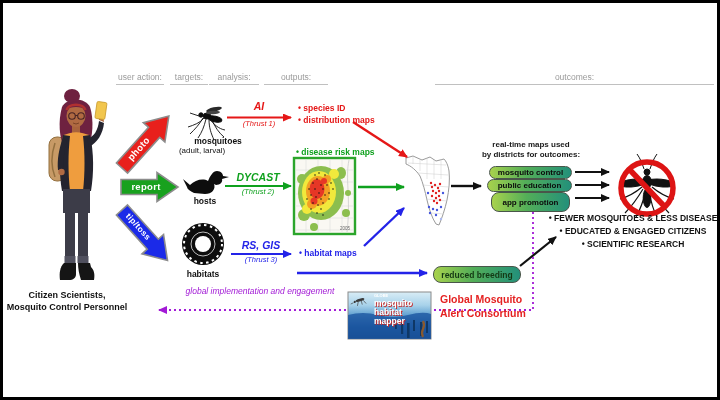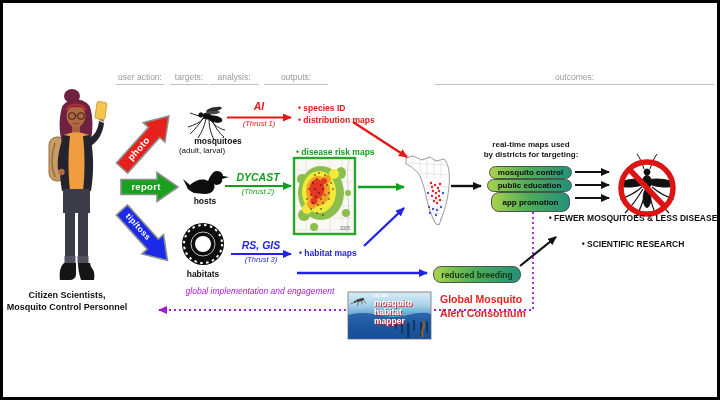--- a/index.html
+++ b/index.html
@@ -306,27 +306,28 @@
 <div class="t b i blu c" style="left:258px;top:237px;font-size:10.5px;">RS, GIS</div>
 <div class="t i blu c" style="left:258px;top:253px;font-size:7.5px;">(Thrust 3)</div>
 
 <div class="t b red" style="left:295px;top:101px;font-size:8.5px;">• species ID</div>
 <div class="t b red" style="left:295px;top:113px;font-size:8.5px;">• distribution maps</div>
 <div class="t b grn" style="left:293px;top:145px;font-size:8.5px;">• disease risk maps</div>
 <div class="t b blu" style="left:296px;top:246px;font-size:8.5px;">• habitat maps</div>
 <div class="t" style="left:337px;top:224px;font-size:4.5px;color:#666;">2005</div>
 
 <div class="t c" style="left:528px;top:138px;font-size:8px;font-weight:600;color:#1a1a1a;">real-time maps used</div>
-<div class="t c" style="left:528px;top:148px;font-size:8px;font-weight:600;color:#1a1a1a;">by districts for targeting:</div>
+<div class="t c" style="left:528px;top:148px;font-size:8px;font-weight:600;color:#1a1a1a;">by districts for outcomes:</div>
 <div class="pill" style="left:486px;top:163px;width:83px;height:13px;">mosquito control</div>
 <div class="pill" style="left:484px;top:176px;width:85px;height:13px;">public education</div>
 <div class="pill" style="left:488px;top:189px;width:79px;height:20px;">app promotion</div>
 <div class="pill" style="left:430px;top:263px;width:88px;height:17px;font-size:8.5px;color:#143814;">reduced breeding</div>
 
 <div class="t b c" style="left:630px;top:211px;font-size:8.5px;">• FEWER MOSQUITOES &amp; LESS DISEASE</div>
+<div class="t b c" style="left:630px;top:224px;font-size:8.5px;">• EDUCATED &amp; ENGAGED CITIZENS</div>
 <div class="t b c" style="left:630px;top:237px;font-size:8.5px;">• SCIENTIFIC RESEARCH</div>
 
 <div class="t b c" style="left:64px;top:288px;font-size:9px;">Citizen Scientists,</div>
 <div class="t b c" style="left:64px;top:300px;font-size:9px;">Mosquito Control Personnel</div>
 <div class="t i pur c" style="left:257px;top:284px;font-size:8.5px;">global implementation and engagement</div>
 <div class="t b" style="left:437px;top:291px;font-size:10.5px;color:#e52222;">Global Mosquito</div>
 <div class="t b" style="left:437px;top:305px;font-size:10.5px;color:#e52222;">Alert Consortium</div>
 
 <div class="t logo-txt" style="left:371px;top:291px;font-size:4px;text-shadow:none;">GLOBE</div>
 <div class="t logo-txt" style="left:371px;top:296px;font-size:8.5px;">mosquito</div>

